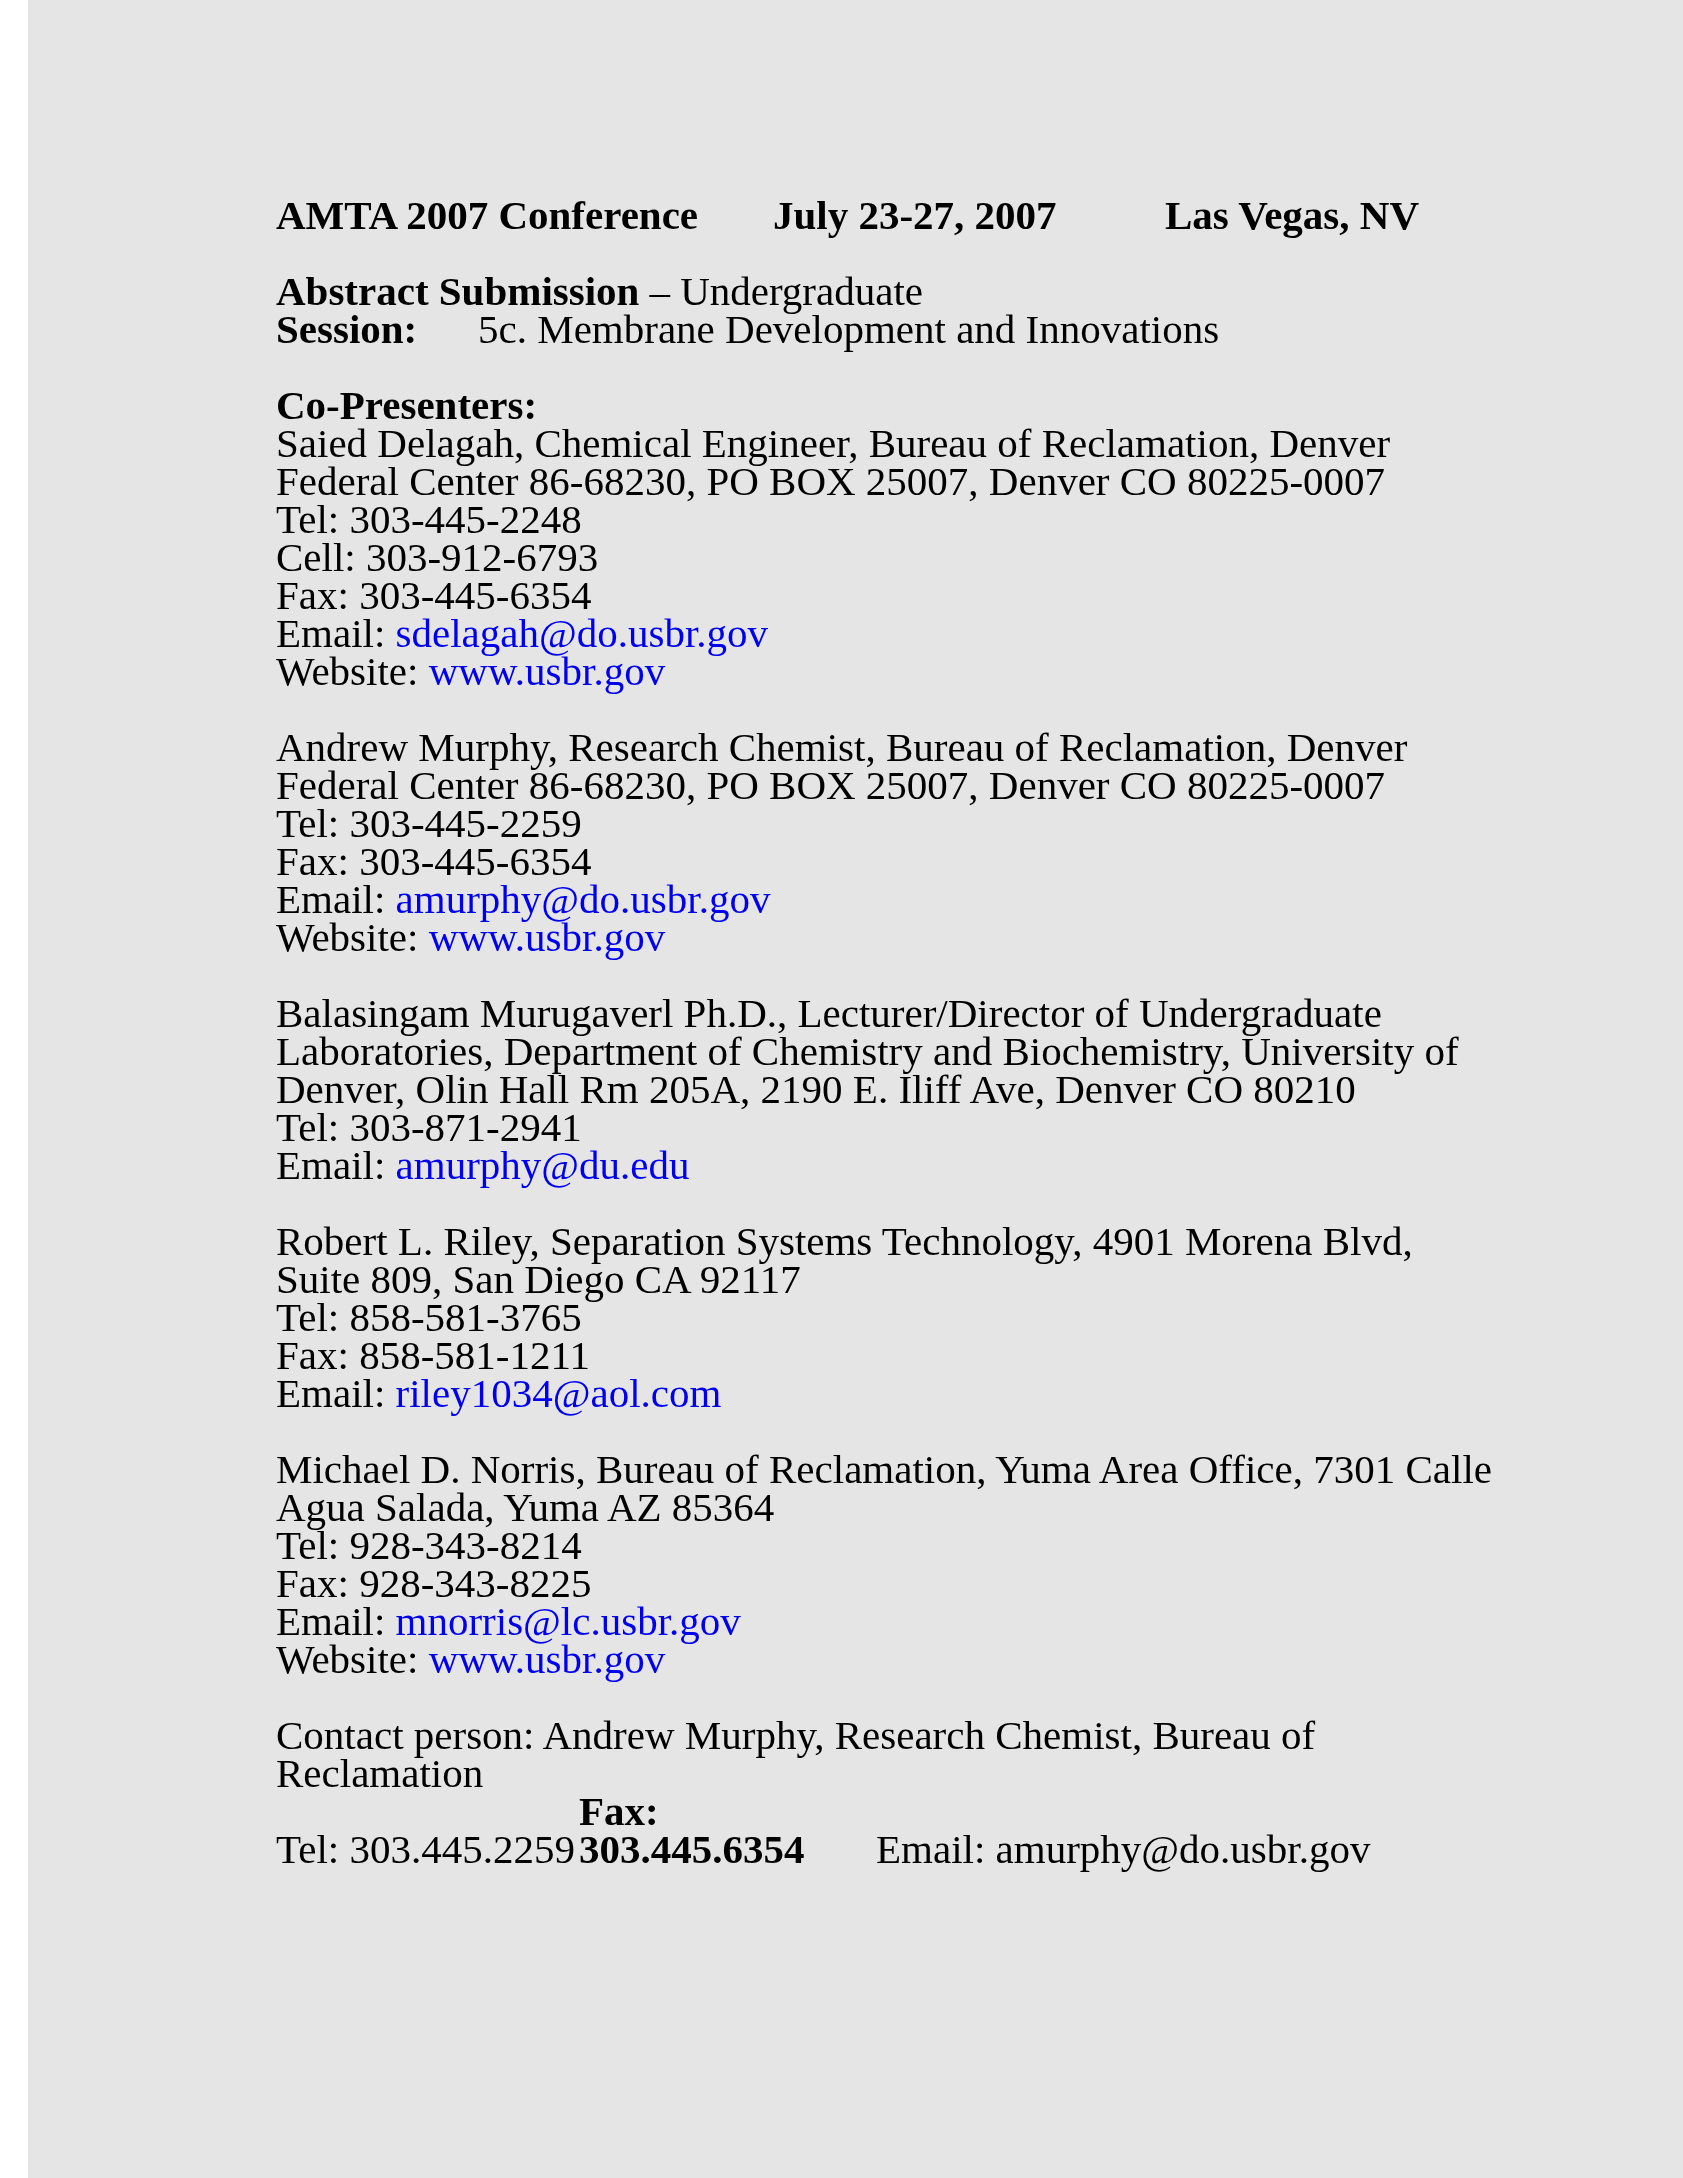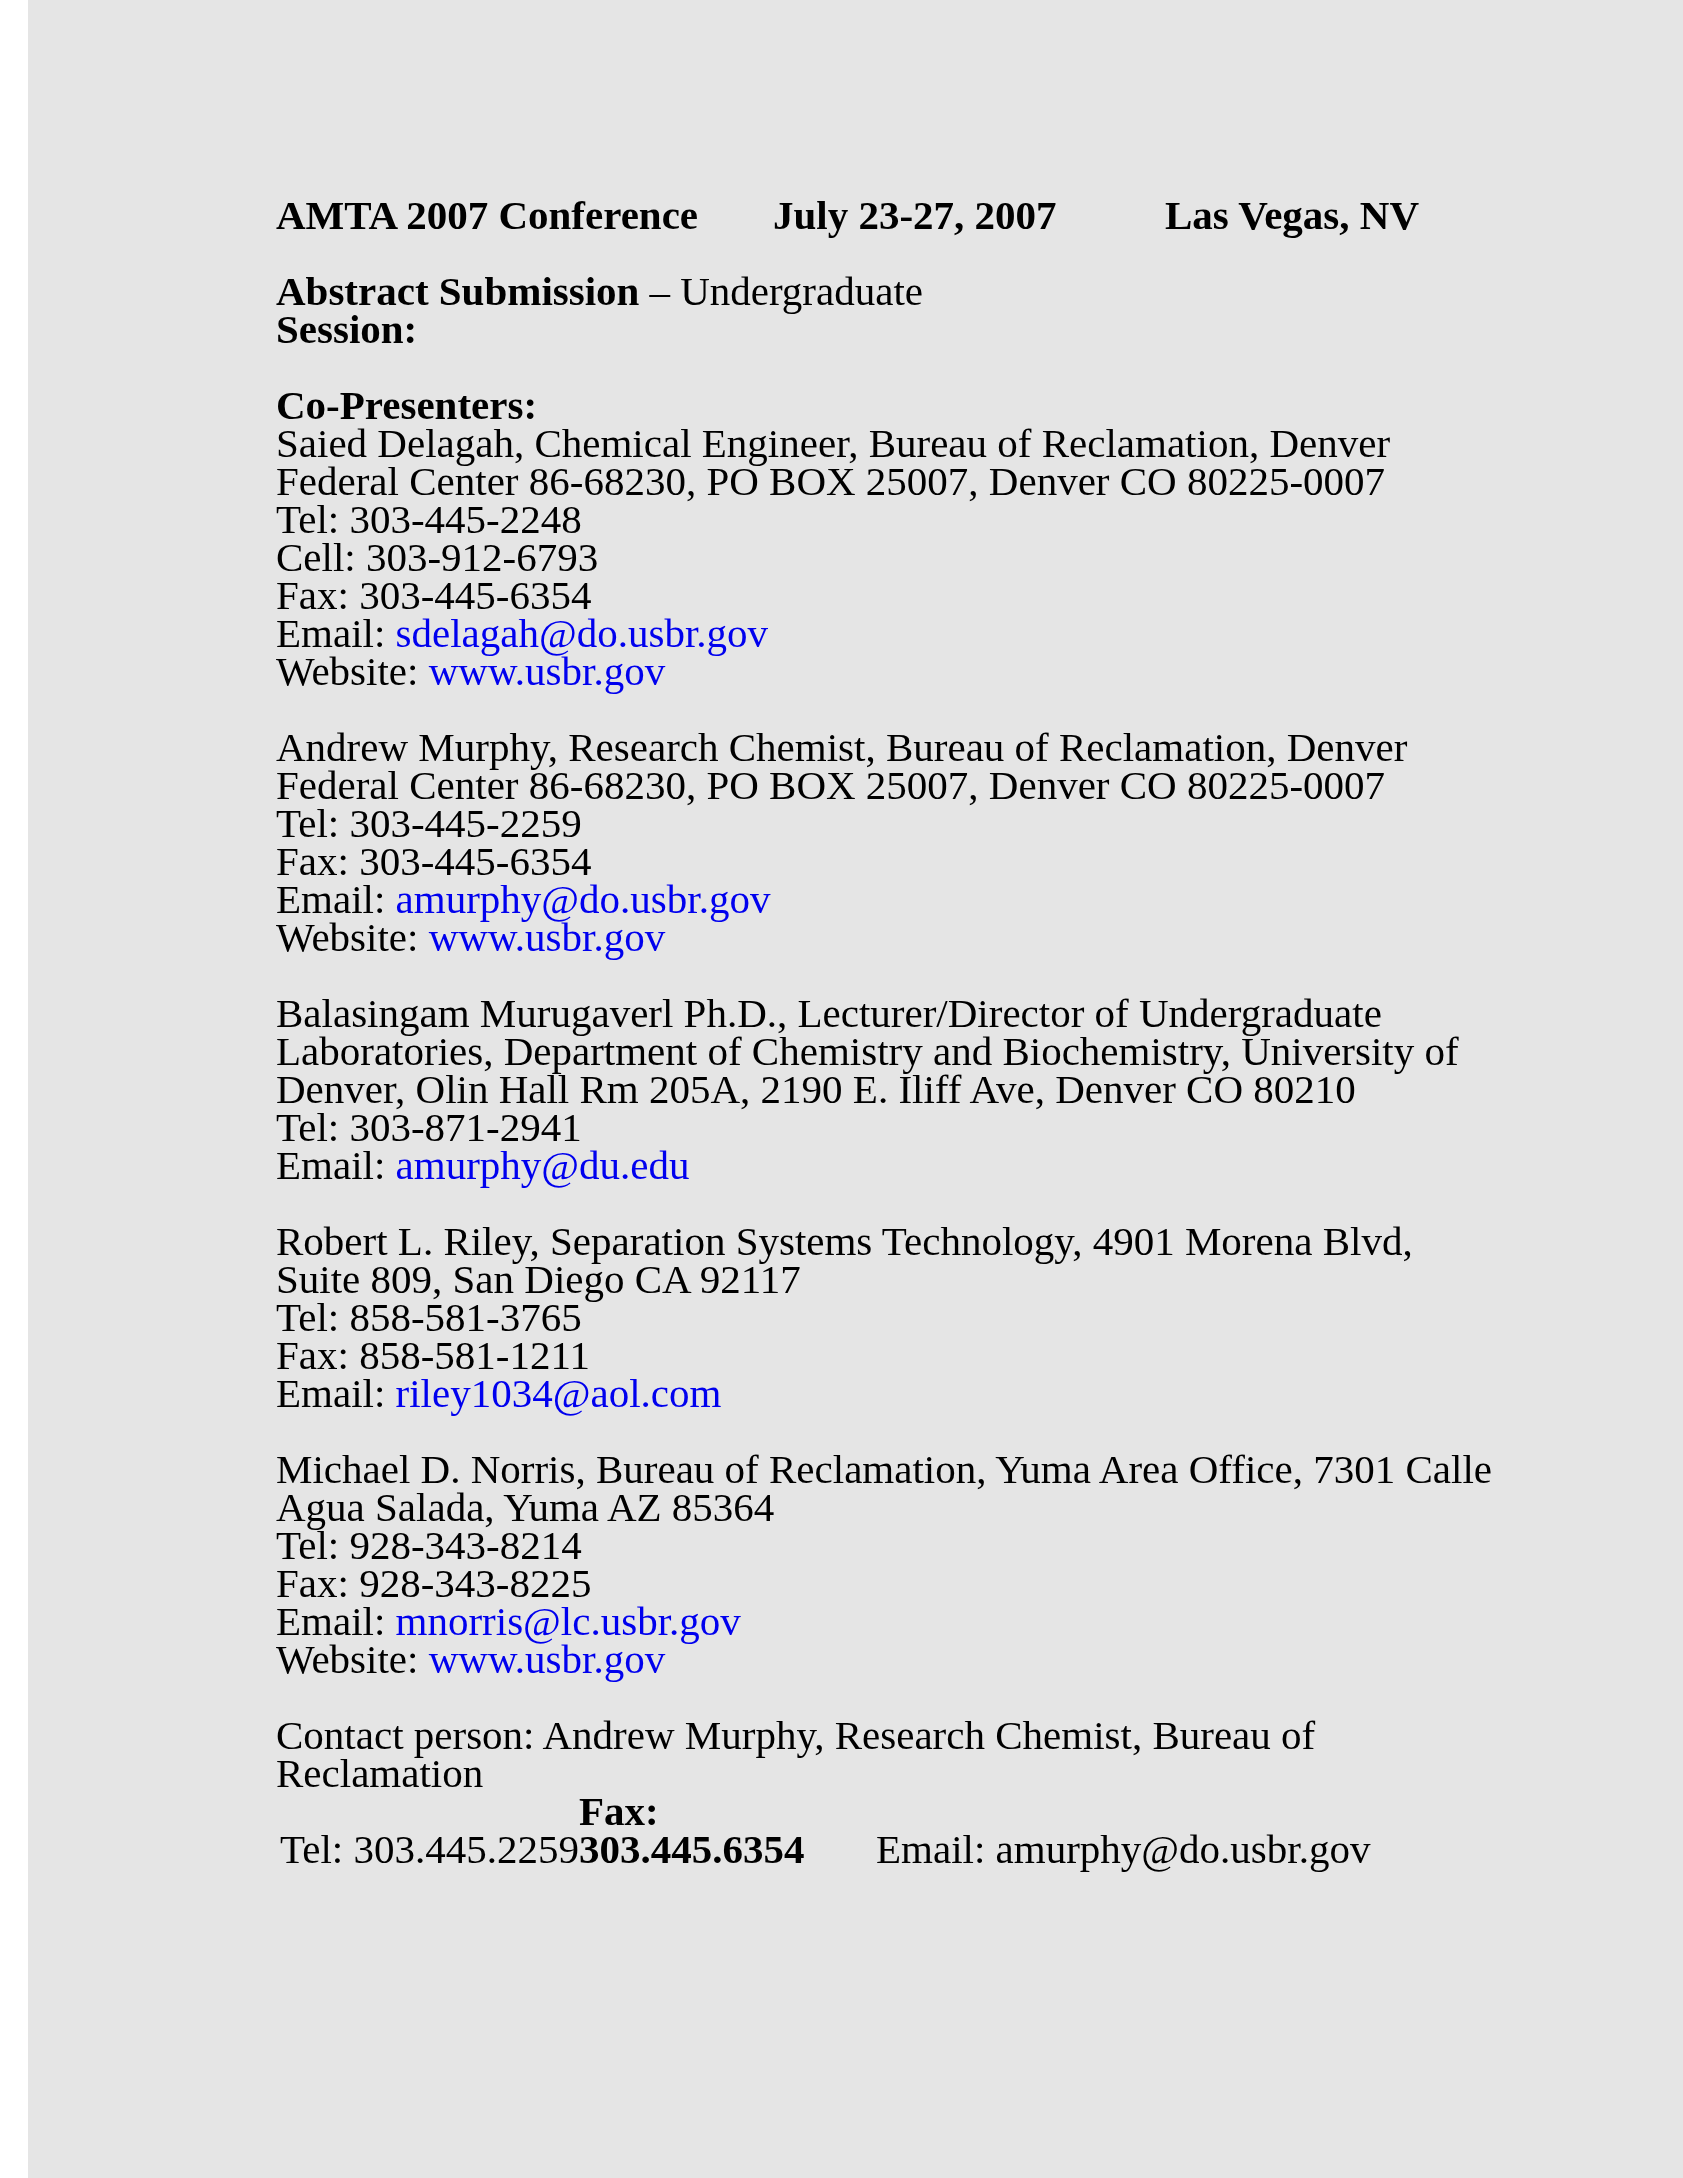--- a/index.html
+++ b/index.html
@@ -37,41 +37,42 @@
     text-decoration: underline;
     text-decoration-thickness: 2px;
     text-underline-offset: 4px;
   }
   .link {
     color: var(--link, #0000EE);
     text-decoration-thickness: 2px;
     text-underline-offset: 4px;
     cursor: pointer;
   }
-  .cc1 { display: inline-block; width: 303px; text-align: right; }
+  .cc1 { display: inline-block; width: 303px; }
   .cc2 { display: inline-block; width: 297px; font-weight: bold; }
 </style>
 </head>
 <body>
 
 <div class="page">
   <div class="content">
 
     <div>
       <span class="hc1 b">AMTA 2007 Conference</span><span class="hc2 b">July 23-27, 2007</span><span class="b">Las Vegas, NV</span>
     </div>
 
     <div class="blank"></div>
 
     <div>
       <span class="b">Abstract Submission</span><span class="dash">– Undergraduate</span>
     </div>
 
     <div class="row">
       <span class="label b">Session:</span>
+      <span class="value">5c. Membrane Development and Innovations</span>
     </div>
 
 
     <div class="blank"></div>
 
     <div class="b">Co-Presenters:</div>
 
     <div>
       <div>Saied Delagah, Chemical Engineer, Bureau of Reclamation, Denver Federal Center 86-68230, PO BOX 25007, Denver CO 80225-0007</div>
       <div>Tel: 303-445-2248</div>

